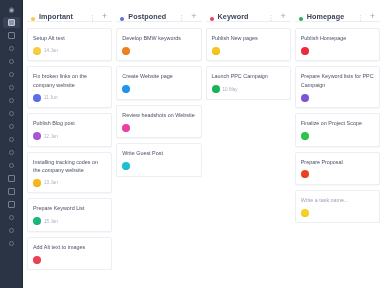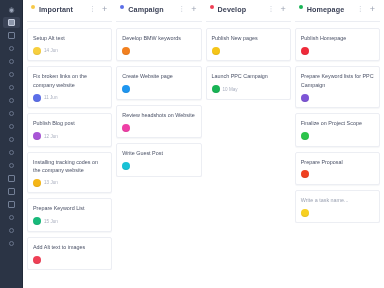--- a/index.html
+++ b/index.html
@@ -59,21 +59,21 @@
     overflow: hidden;
   }
   .column {
     flex: 1 1 0;
     min-width: 0;
     display: flex;
     flex-direction: column;
   }
   .col-head {
     display: flex;
-    align-items: flex-start;
+    align-items: flex-end;
     height: 17px;
     padding: 0 4px 0 4px;
     border-bottom: 1px solid #ebedf2;
     margin-bottom: 6px;
     gap: 4px;
   }
   .col-dot { width: 4px; height: 4px; border-radius: 50%; flex: 0 0 4px; }
   .col-title {
     font-size: 7.2px;
     font-weight: bold;
@@ -233,21 +233,21 @@
             <div class="card-title">Add Alt text to images</div>
             <div class="card-meta">
               <span class="avatar" style="background: rgb(239, 64, 86);"></span>
             </div>
           </div>
         </div>
       </div>
       <div class="column">
         <div class="col-head">
           <span class="col-dot" style="background: rgb(91, 110, 232);"></span>
-          <span class="col-title">Campaign</span>
+          <span class="col-title">Postponed</span>
           <span class="col-icon">⋮</span>
           <span class="col-icon plus">+</span>
         </div>
         <div class="cards">
           <div class="card">
             <div class="card-title">Develop BMW keywords</div>
             <div class="card-meta">
               <span class="avatar" style="background: rgb(242, 128, 31);"></span>
             </div>
           </div>
@@ -267,21 +267,21 @@
             <div class="card-title">Write Guest Post</div>
             <div class="card-meta">
               <span class="avatar" style="background: rgb(25, 194, 214);"></span>
             </div>
           </div>
         </div>
       </div>
       <div class="column">
         <div class="col-head">
           <span class="col-dot" style="background: rgb(239, 64, 86);"></span>
-          <span class="col-title">Develop</span>
+          <span class="col-title">Keyword</span>
           <span class="col-icon">⋮</span>
           <span class="col-icon plus">+</span>
         </div>
         <div class="cards">
           <div class="card">
             <div class="card-title">Publish New pages</div>
             <div class="card-meta">
               <span class="avatar" style="background: rgb(245, 197, 24);"></span>
             </div>
           </div>

